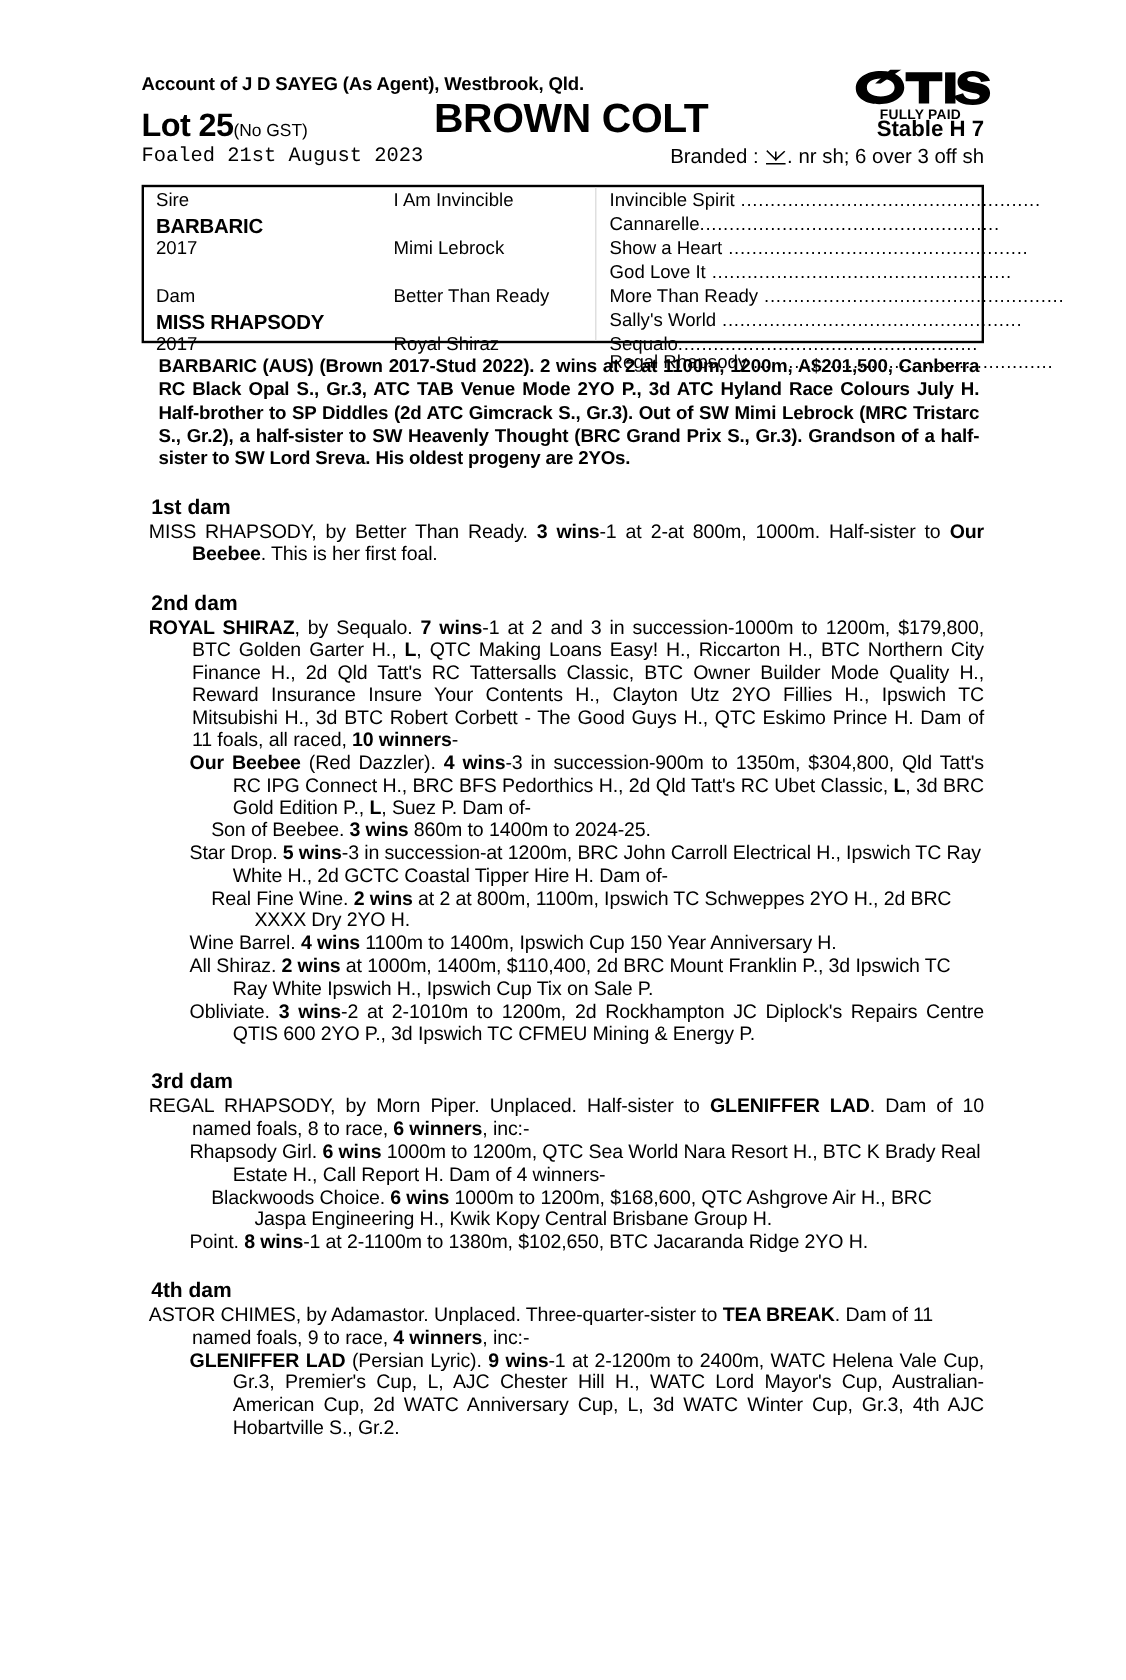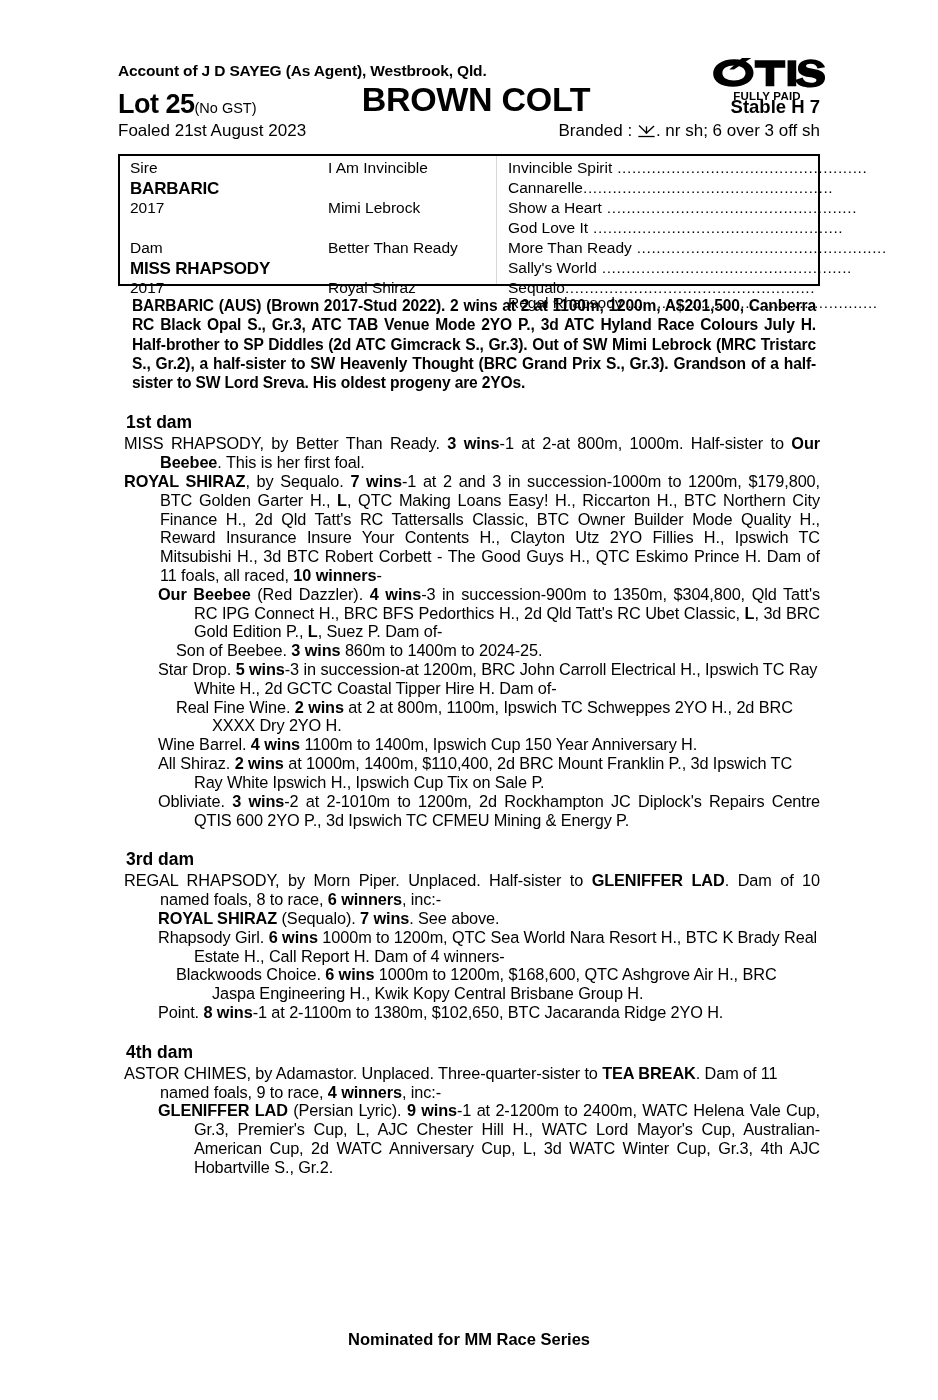--- a/index.html
+++ b/index.html
@@ -96,20 +96,21 @@
   .sub-row {
     position: relative;
     height: 25px;
     margin-top: 1px;
   }
   .foaled {
     position: absolute;
     left: 0;
     top: 0;
     font-size: 17px;
+    font-family: Liberation Mono, monospace;
   }
   .branded {
     position: absolute;
     right: 0;
     top: 0;
     font-size: 17px;
     white-space: nowrap;
   }
   .brand-glyph {
     display: inline-block;
@@ -325,33 +326,32 @@
 
       </span>
     </div>
   </div>
 
   <div class="blurb">BARBARIC (AUS) (Brown 2017-Stud 2022). 2 wins at 2 at 1100m, 1200m, A$201,500, Canberra RC Black Opal S., Gr.3, ATC TAB Venue Mode 2YO P., 3d ATC Hyland Race Colours July H. Half-brother to SP Diddles (2d ATC Gimcrack S., Gr.3). Out of SW Mimi Lebrock (MRC Tristarc S., Gr.2), a half-sister to SW Heavenly Thought (BRC Grand Prix S., Gr.3). Grandson of a half-sister to SW Lord Sreva. His oldest progeny are 2YOs.</div>
 
   <div id="dams">
       <div class="dam-head">1st dam</div>
       <div class="para lvl0"><span>MISS RHAPSODY, by Better Than Ready. </span><b>3 wins</b><span>-1 at 2-at 800m, 1000m. Half-sister to </span><b>Our Beebee</b><span>. This is her first foal.</span></div>
+      <div class="dam-head">2nd dam</div>
       <div class="para lvl0"><b>ROYAL SHIRAZ</b><span>, by Sequalo. </span><b>7 wins</b><span>-1 at 2 and 3 in succession-1000m to 1200m, $179,800, BTC Golden Garter H., </span><b>L</b><span>, QTC Making Loans Easy! H., Riccarton H., BTC Northern City Finance H., 2d Qld Tatt's RC Tattersalls Classic, BTC Owner Builder Mode Quality H., Reward Insurance Insure Your Contents H., Clayton Utz 2YO Fillies H., Ipswich TC Mitsubishi H., 3d BTC Robert Corbett - The Good Guys H., QTC Eskimo Prince H. Dam of 11 foals, all raced, </span><b>10 winners</b><span>-</span></div>
       <div class="para lvl1"><b>Our Beebee</b><span> (Red Dazzler). </span><b>4 wins</b><span>-3 in succession-900m to 1350m, $304,800, Qld Tatt's RC IPG Connect H., BRC BFS Pedorthics H., 2d Qld Tatt's RC Ubet Classic, </span><b>L</b><span>, 3d BRC Gold Edition P., </span><b>L</b><span>, Suez P. Dam of-</span></div>
       <div class="para lvl2 nojust"><span>Son of Beebee. </span><b>3 wins</b><span> 860m to 1400m to 2024-25.</span></div>
       <div class="para lvl1 nojust"><span>Star Drop. </span><b>5 wins</b><span>-3 in succession-at 1200m, BRC John Carroll Electrical H., Ipswich TC Ray White H., 2d GCTC Coastal Tipper Hire H. Dam of-</span></div>
       <div class="para lvl2 nojust"><span>Real Fine Wine. </span><b>2 wins</b><span> at 2 at 800m, 1100m, Ipswich TC Schweppes 2YO H., 2d BRC XXXX Dry 2YO H.</span></div>
       <div class="para lvl1 nojust"><span>Wine Barrel. </span><b>4 wins</b><span> 1100m to 1400m, Ipswich Cup 150 Year Anniversary H.</span></div>
       <div class="para lvl1 nojust"><span>All Shiraz. </span><b>2 wins</b><span> at 1000m, 1400m, $110,400, 2d BRC Mount Franklin P., 3d Ipswich TC Ray White Ipswich H., Ipswich Cup Tix on Sale P.</span></div>
       <div class="para lvl1"><span>Obliviate. </span><b>3 wins</b><span>-2 at 2-1010m to 1200m, 2d Rockhampton JC Diplock's Repairs Centre QTIS 600 2YO P., 3d Ipswich TC CFMEU Mining &amp; Energy P.</span></div>
       <div class="dam-head">3rd dam</div>
       <div class="para lvl0"><span>REGAL RHAPSODY, by Morn Piper. Unplaced. Half-sister to </span><b>GLENIFFER LAD</b><span>. Dam of 10 named foals, 8 to race, </span><b>6 winners</b><span>, inc:-</span></div>
-      <div class="para lvl1 nojust"><b>ROYAL SHIRAZ</b><span> (Sequalo). </span><b>7 wins</b><span>. See above.</span></div>
       <div class="para lvl1 nojust"><span>Rhapsody Girl. </span><b>6 wins</b><span> 1000m to 1200m, QTC Sea World Nara Resort H., BTC K Brady Real Estate H., Call Report H. Dam of 4 winners-</span></div>
       <div class="para lvl2 nojust"><span>Blackwoods Choice. </span><b>6 wins</b><span> 1000m to 1200m, $168,600, QTC Ashgrove Air H., BRC Jaspa Engineering H., Kwik Kopy Central Brisbane Group H.</span></div>
       <div class="para lvl1 nojust"><span>Point. </span><b>8 wins</b><span>-1 at 2-1100m to 1380m, $102,650, BTC Jacaranda Ridge 2YO H.</span></div>
       <div class="dam-head">4th dam</div>
       <div class="para lvl0 nojust"><span>ASTOR CHIMES, by Adamastor. Unplaced. Three-quarter-sister to </span><b>TEA BREAK</b><span>. Dam of 11 named foals, 9 to race, </span><b>4 winners</b><span>, inc:-</span></div>
       <div class="para lvl1"><b>GLENIFFER LAD</b><span> (Persian Lyric). </span><b>9 wins</b><span>-1 at 2-1200m to 2400m, WATC Helena Vale Cup, Gr.3, Premier's Cup, L, AJC Chester Hill H., WATC Lord Mayor's Cup, Australian-American Cup, 2d WATC Anniversary Cup, L, 3d WATC Winter Cup, Gr.3, 4th AJC Hobartville S., Gr.2.</span></div>
     </div>
 
-  <div class="footer">Nominated for MM Race Series</div>
 </div>
 
 </body></html>

